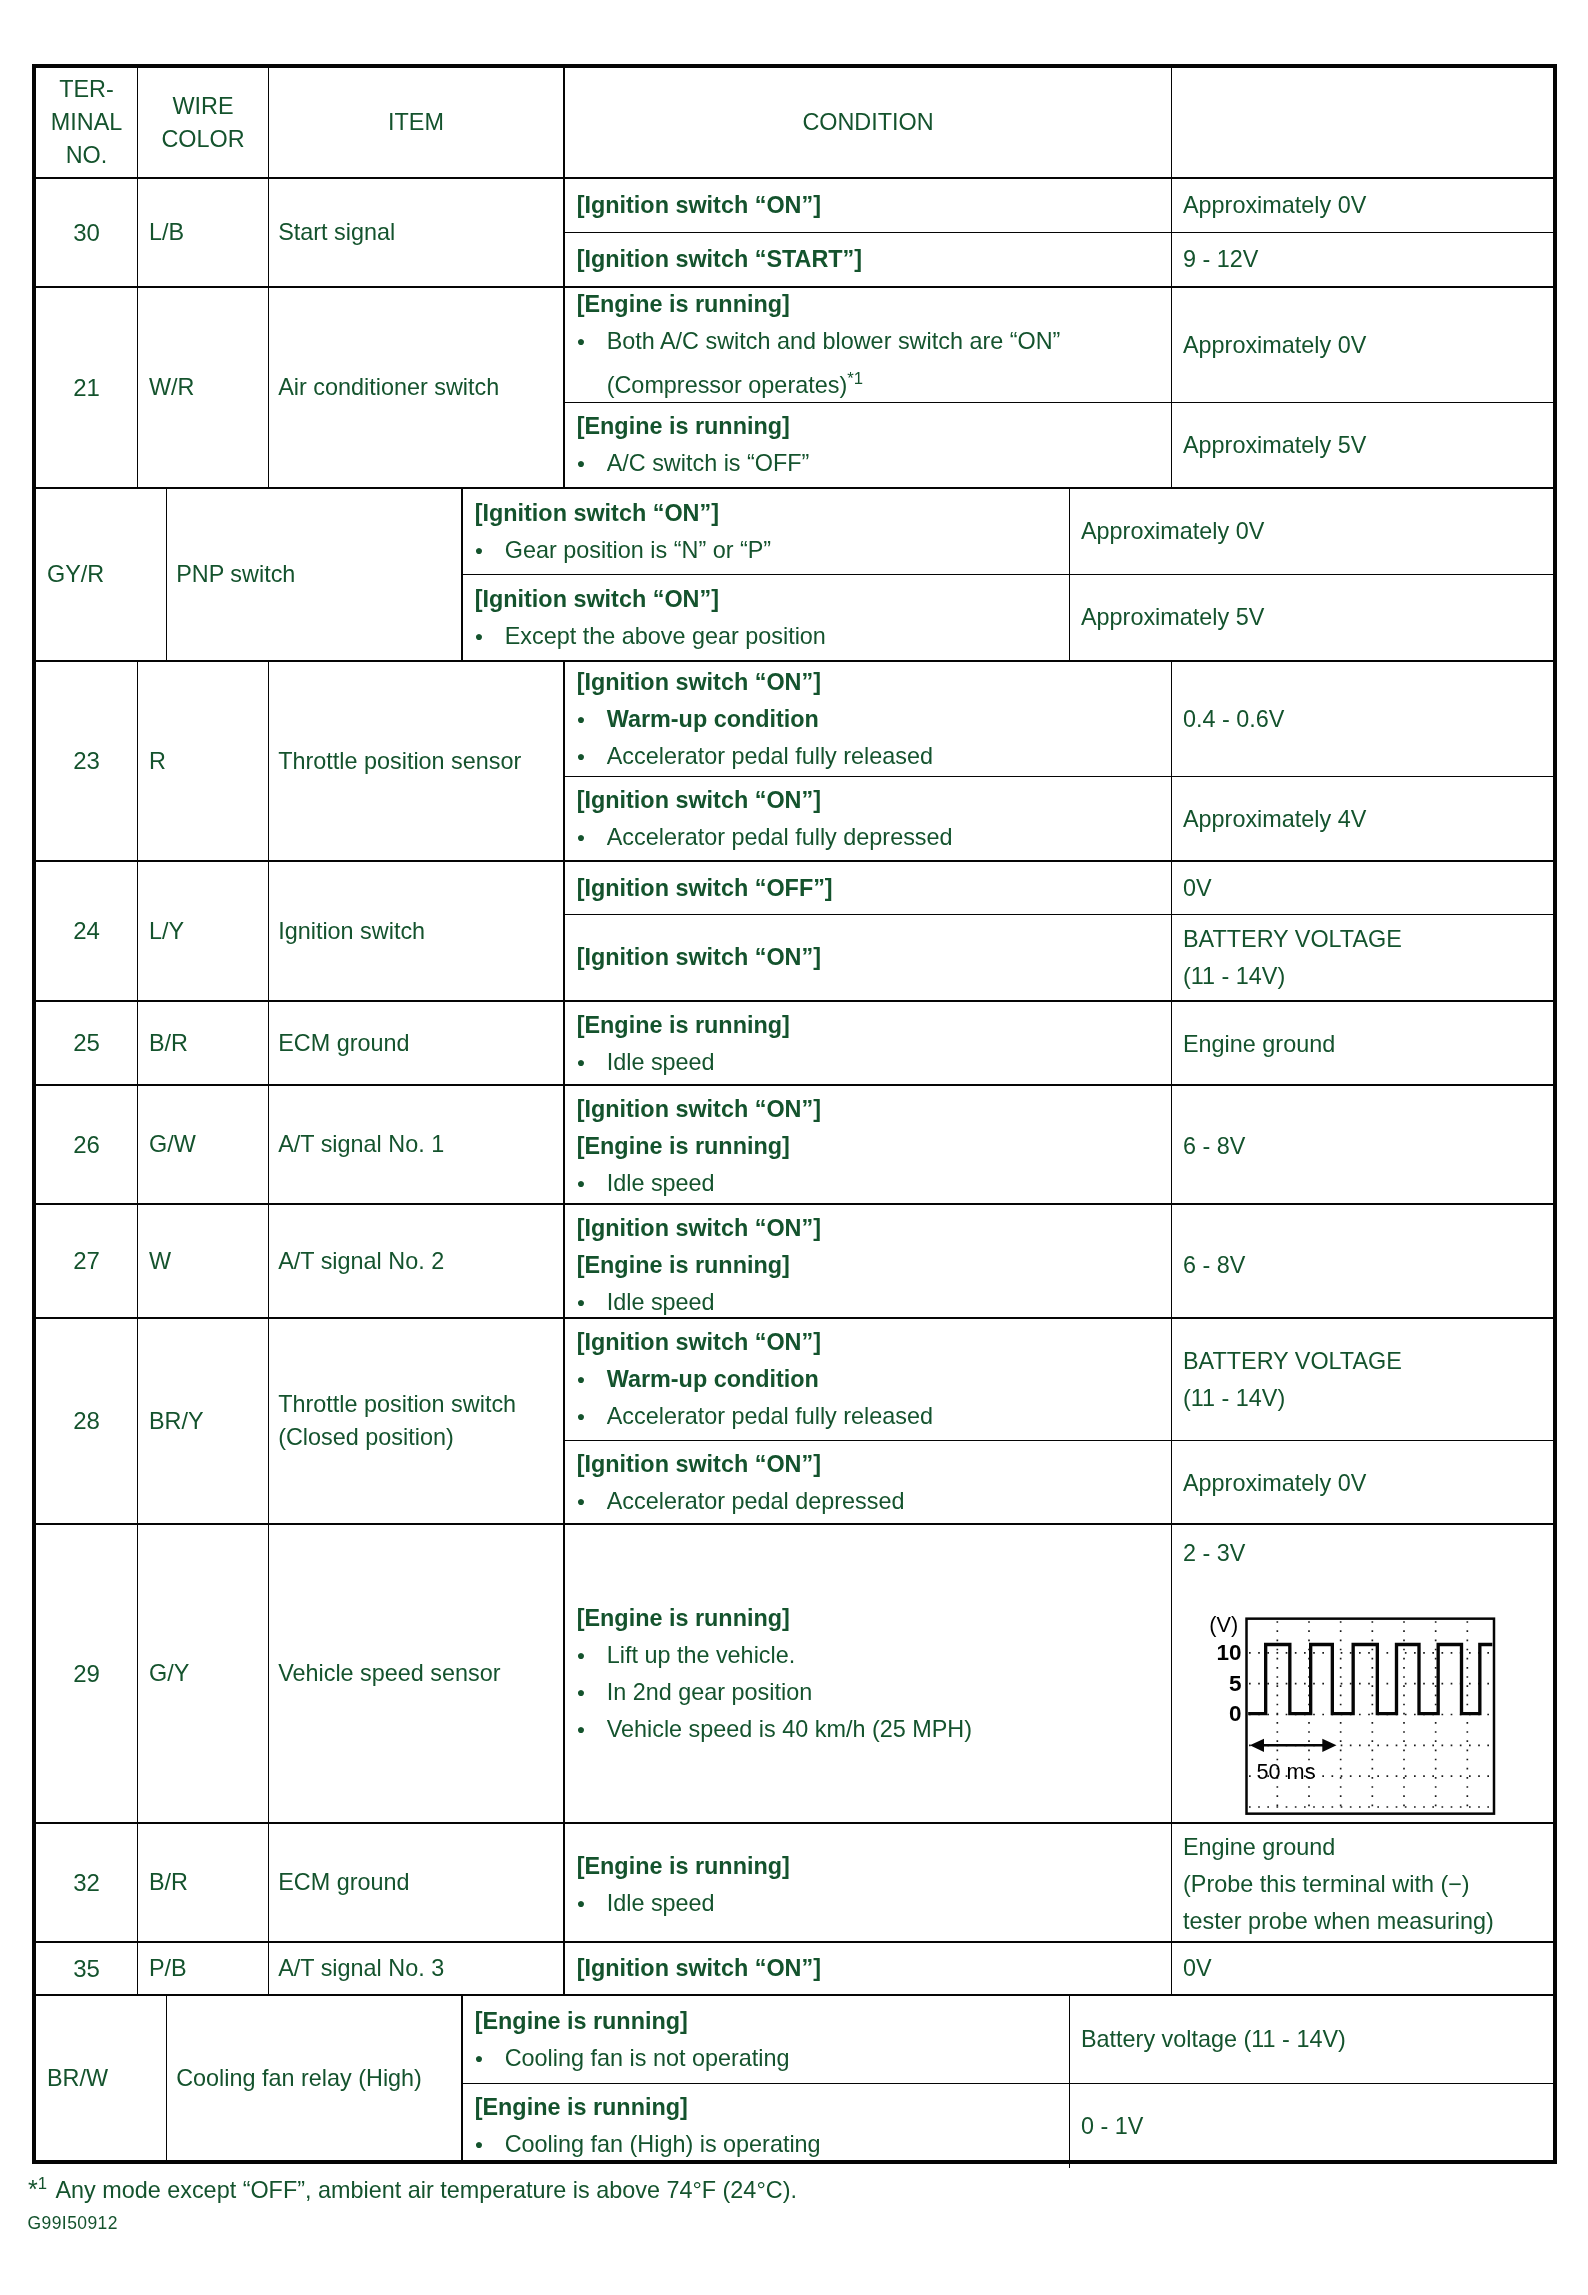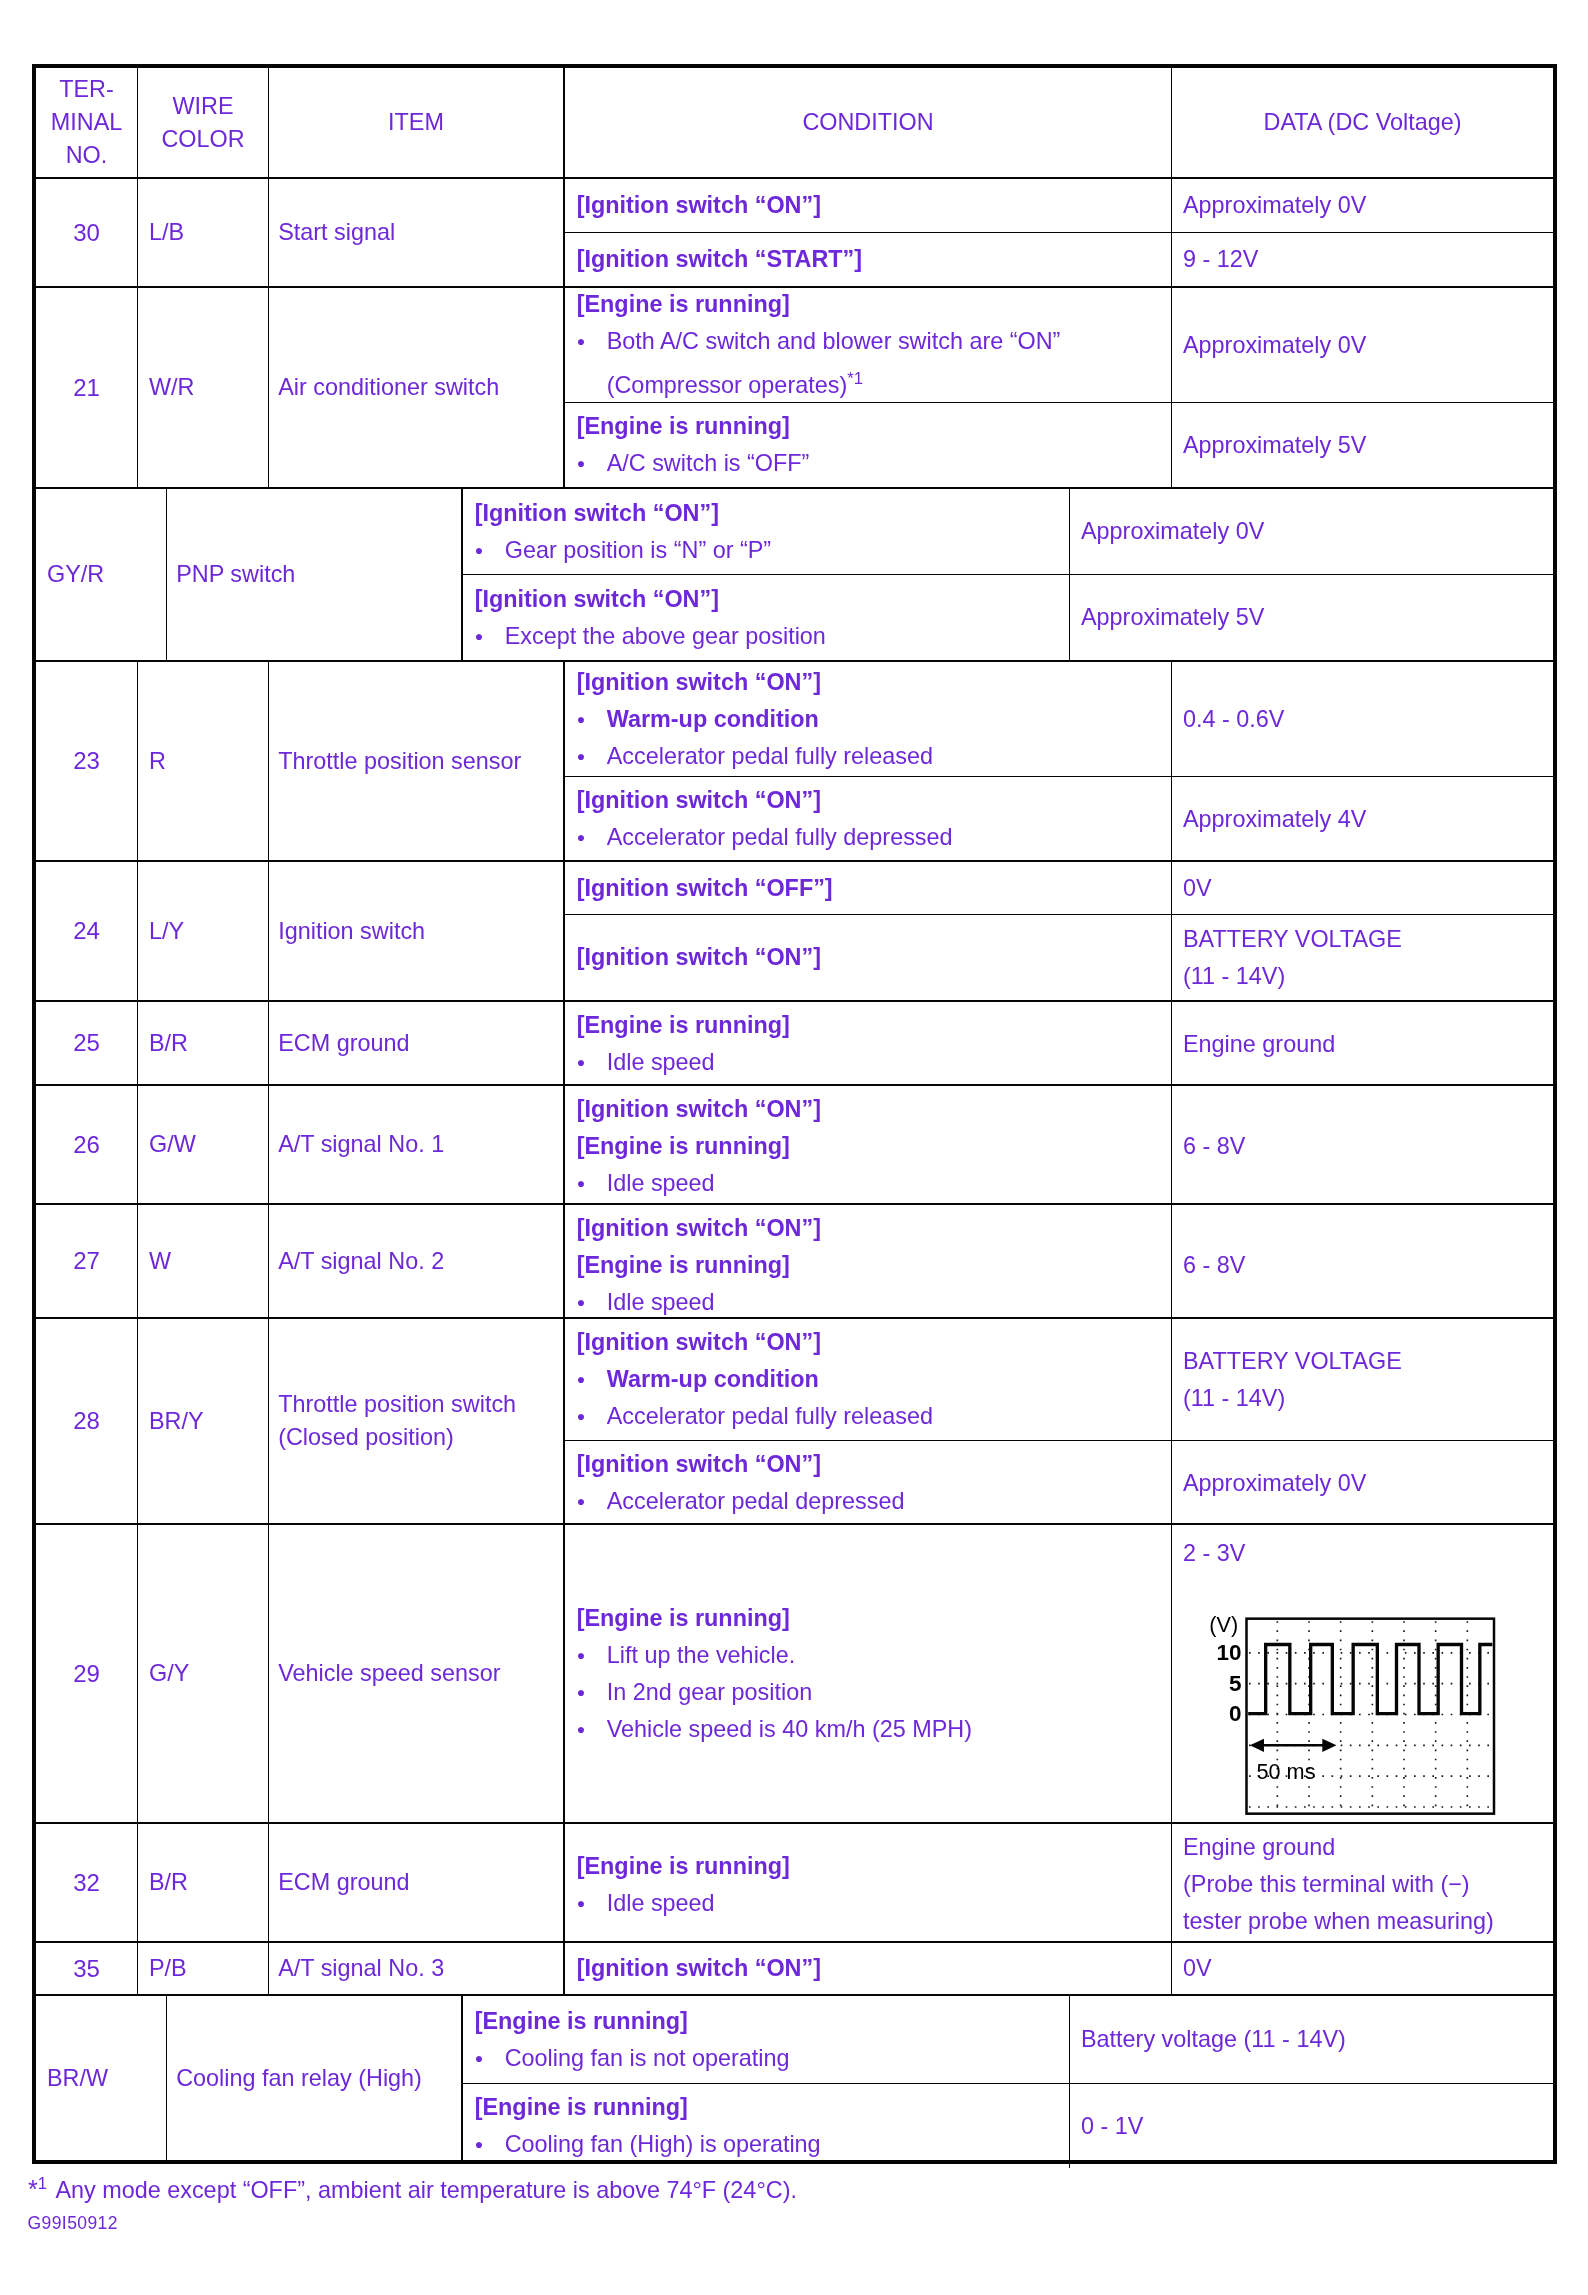--- a/index.html
+++ b/index.html
@@ -1,18 +1,18 @@
 <!DOCTYPE html>
 <html style="font-size:13.4px"><head>
 <meta charset="utf-8">
 <title></title>
 <style>
   html,body{margin:0;padding:0;background:#e8e8e8;}
   .page{position:relative;width:1588px;height:2295px;background:#ffffff;
-        font-family:"Liberation Sans", sans-serif;color:#6d28d9;overflow:hidden;}
+        font-family:"Liberation Sans", sans-serif;color:#14532d;overflow:hidden;}
   .tbl{position:absolute;left:32px;top:64px;width:1525px;border:4.2px solid #050505;box-sizing:border-box;}
   .row{display:flex;box-sizing:border-box;border-top:2.5px solid #050505;}
   .row.hdr{border-top:none;}
   .c{box-sizing:border-box;}
   .c1{width:102px;border-right:1.7px solid #050505;display:flex;align-items:center;justify-content:center;
       font-size:24px;}
   .c2{width:131px;border-right:1.7px solid #050505;display:flex;align-items:center;padding-left:11px;font-size:23.4px;}
   .c3{width:296px;border-right:2.5px solid #050505;display:flex;align-items:center;padding-left:9.2px;
       font-size:23.4px;white-space:pre-line;line-height:33px;}
   .hc{justify-content:center;text-align:center;padding-left:0;white-space:pre-line;line-height:33px;font-size:23.4px;}
@@ -45,21 +45,20 @@
       <div class="row hdr" style="height: 109px;">
         <div class="c c1 hc" style="display: flex;">TER-
 MINAL
 NO.</div>
         <div class="c c2 hc" style="display: flex;">WIRE
 COLOR</div>
         <div class="c c3 hc" style="display: flex;">ITEM</div>
         <div class="right">
           <div class="sub">
             <div class="c cond hcell">CONDITION</div>
-            <div class="c data hcell">DATA (DC Voltage)</div>
           </div>
         </div>
       </div>
       <div class="row" style="height: 109px;">
         <div class="c c1">30</div>
         <div class="c c2">L/B</div>
         <div class="c c3">Start signal</div>
         <div class="right">
           <div class="sub" style="flex: 0 0 auto; height: 53px;">
             <div class="c cond">

